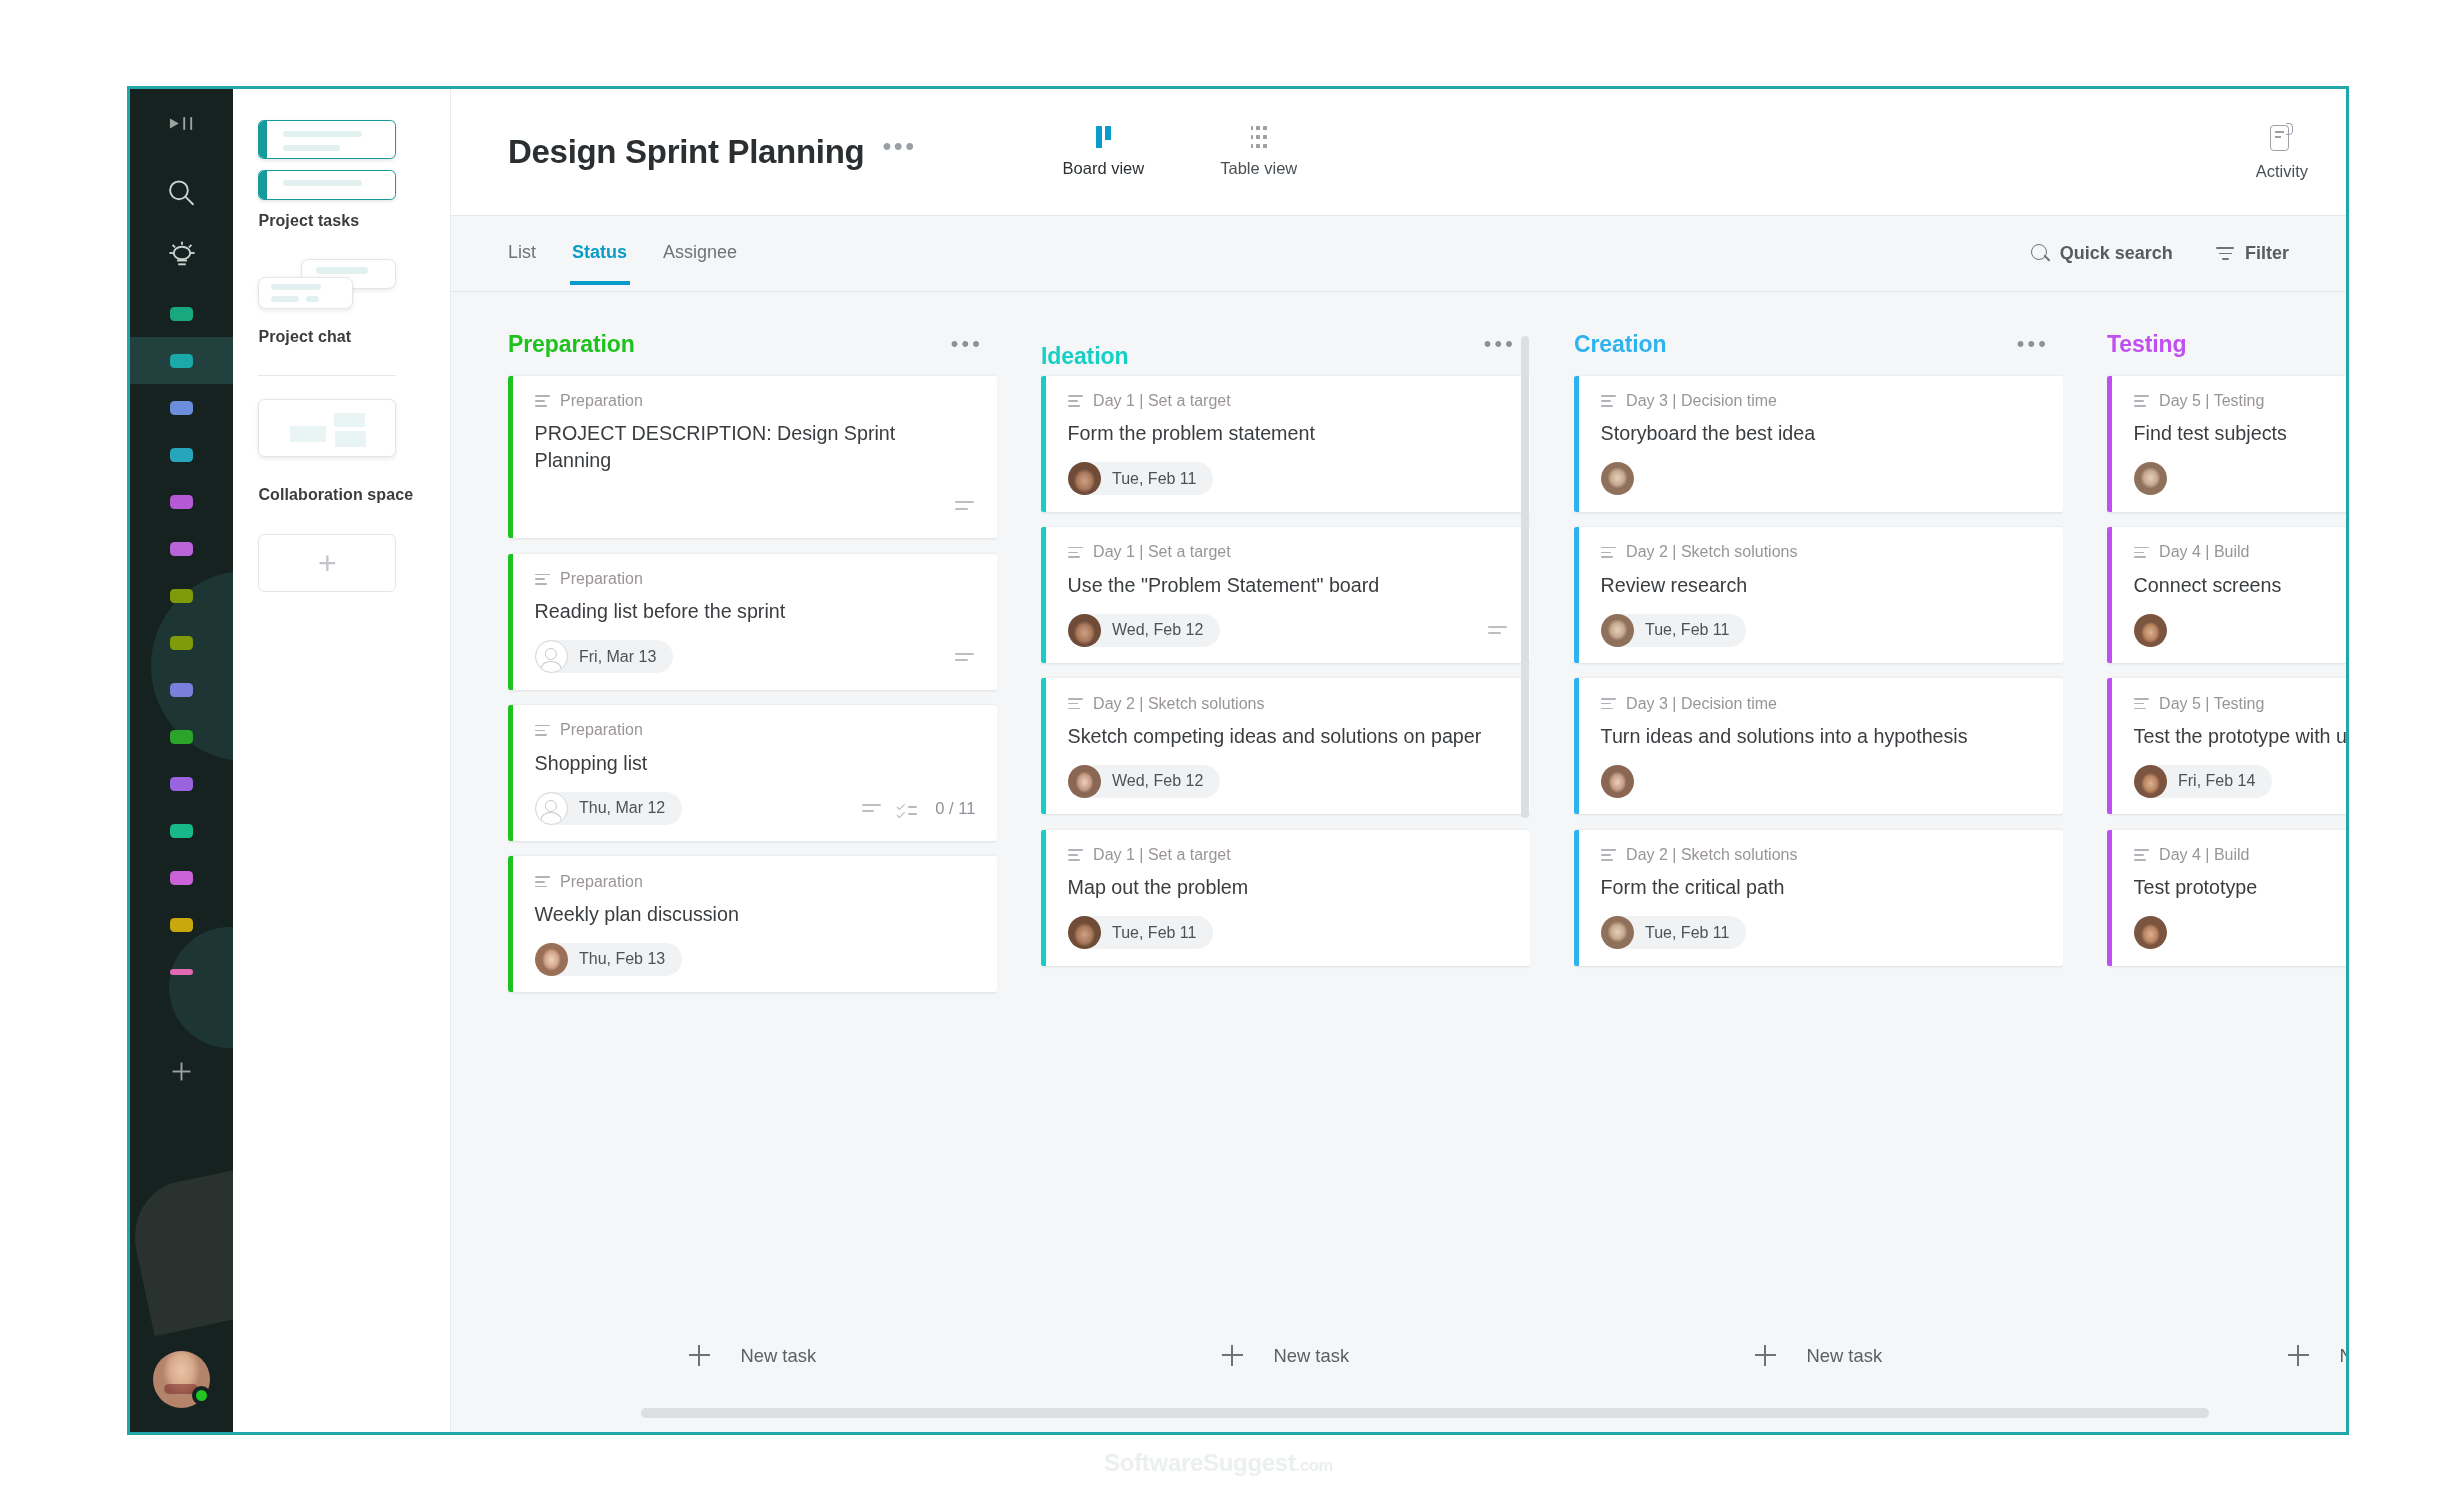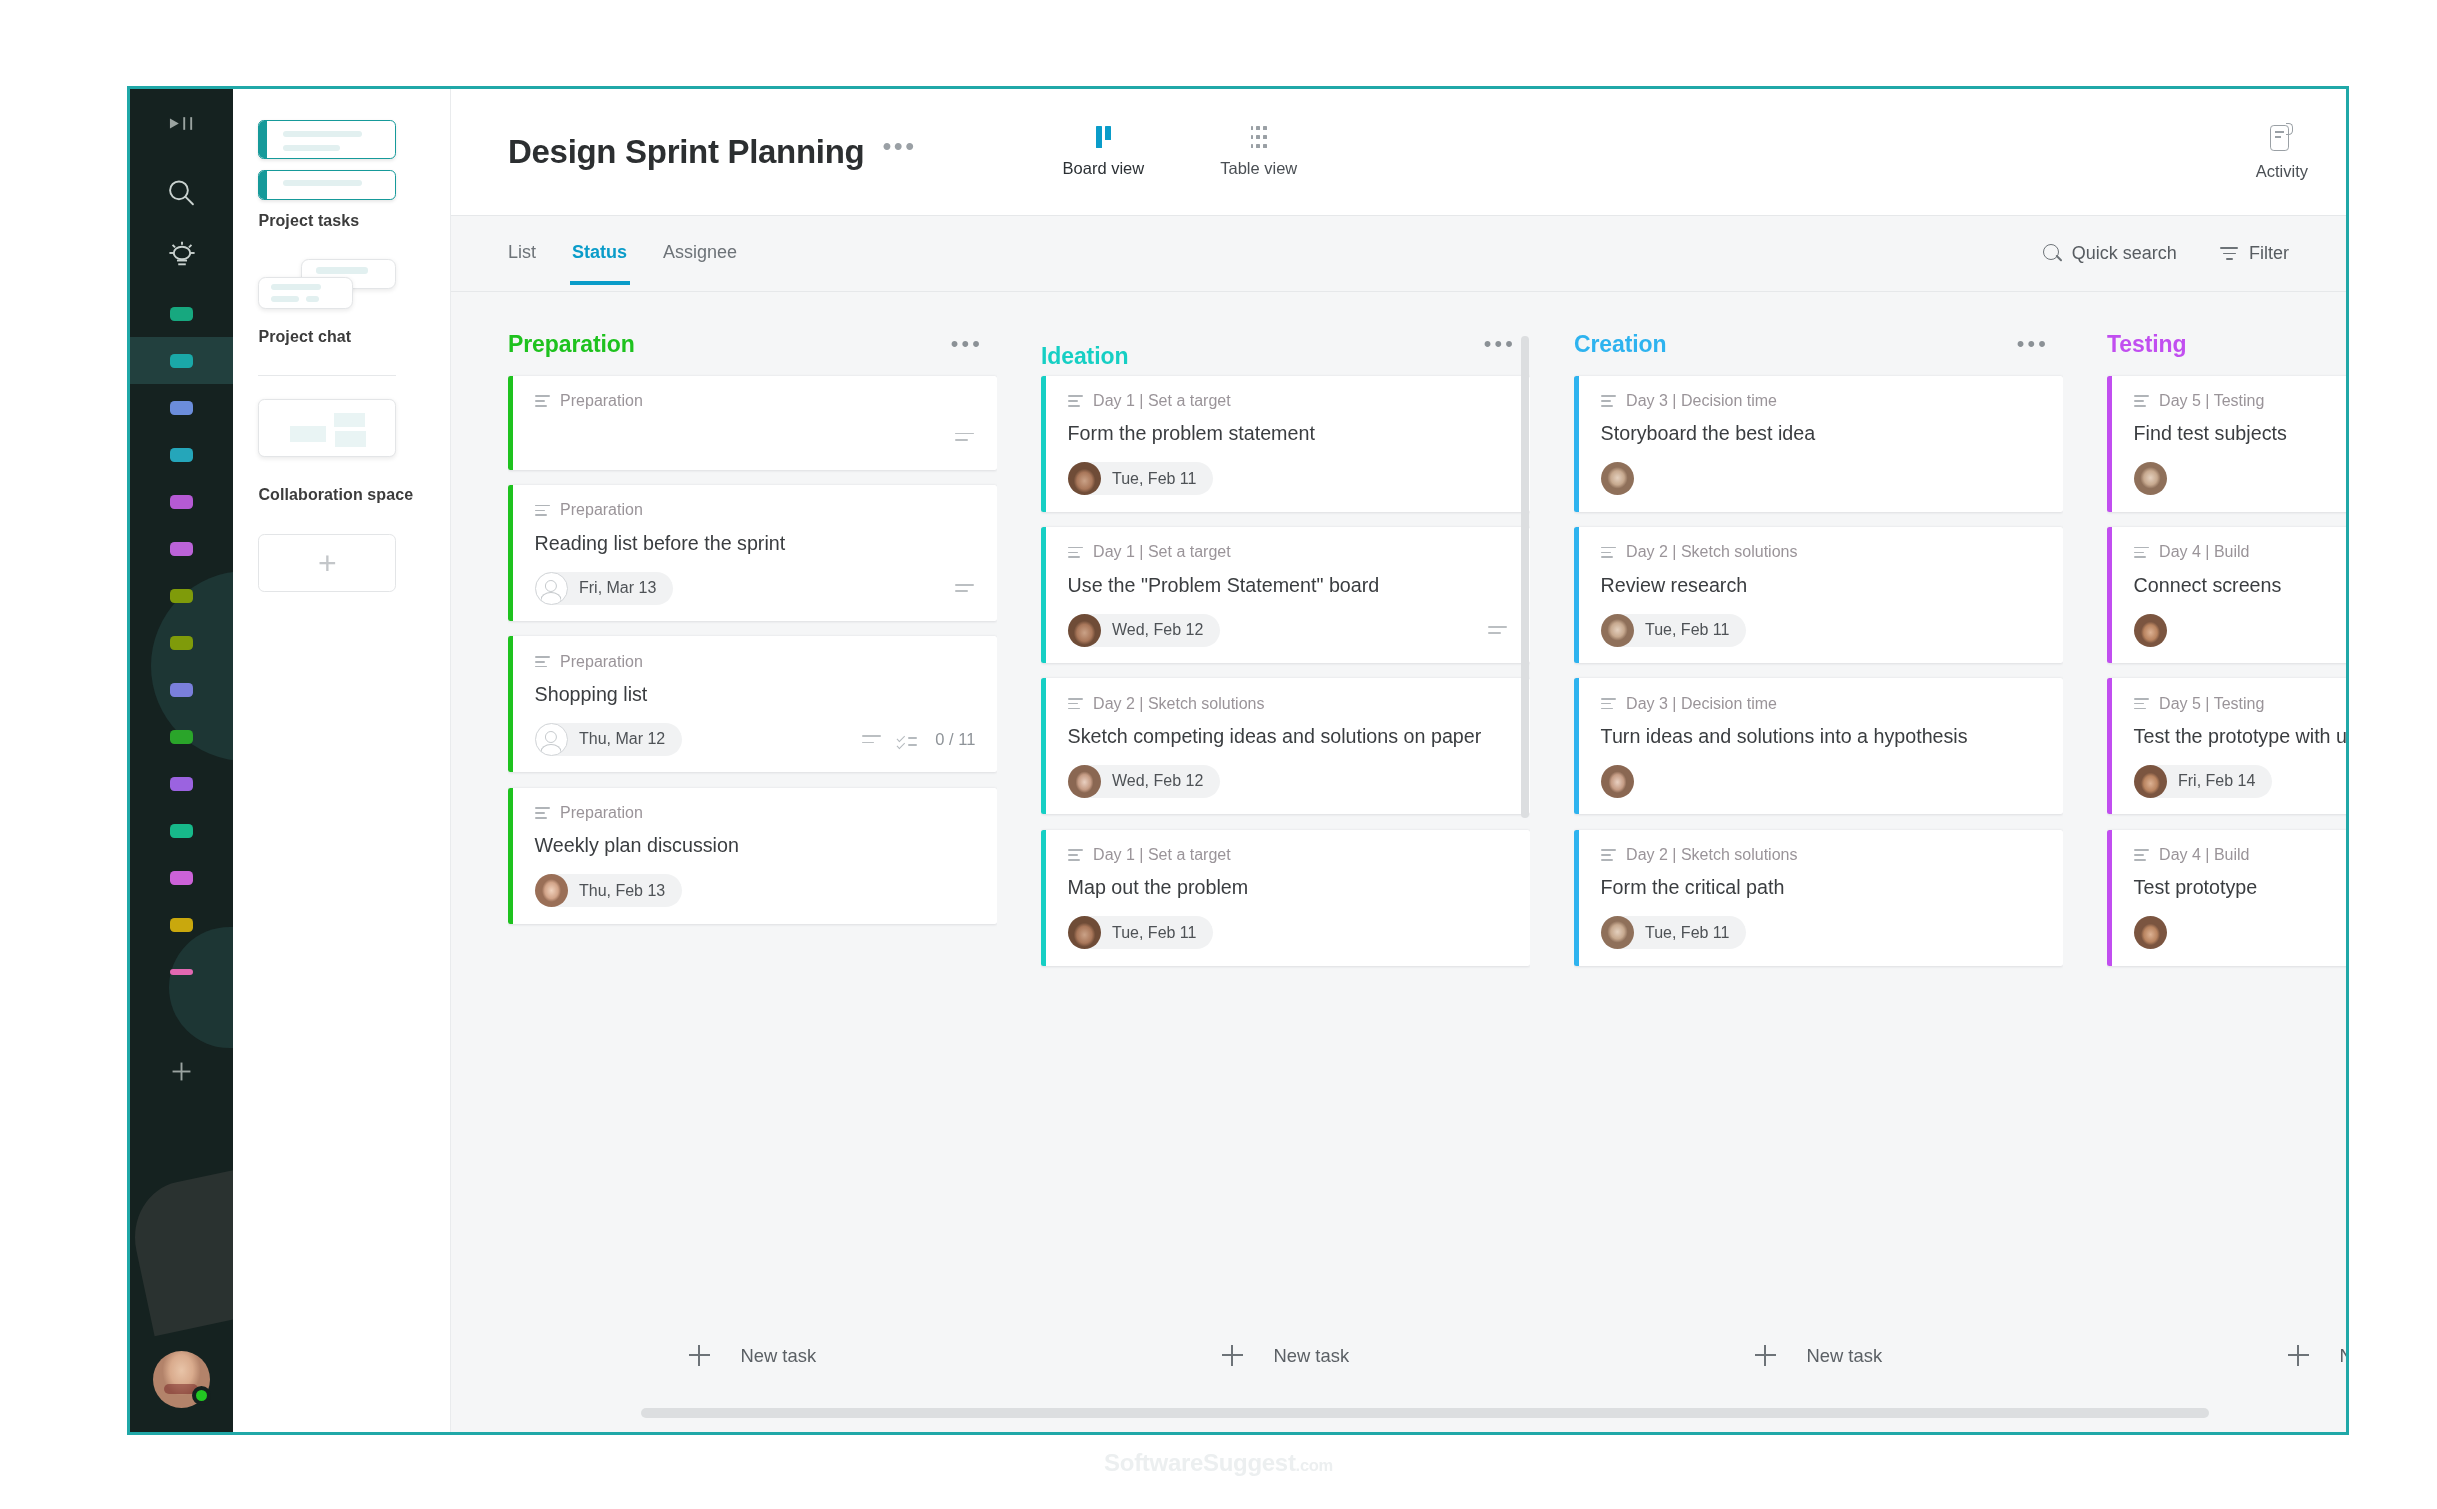--- a/index.html
+++ b/index.html
@@ -183,21 +183,21 @@
   }
   .group-tab {
     font-size: 18px; color: #6d7378; margin-right: 36px;
     padding-bottom: 3.8px; position: relative; cursor: pointer; line-height: 1;
   }
   .group-tab.active { color: #0a9cc9; font-weight: 700; }
   .group-tab.active::after {
     content:''; position:absolute; left:-2.5px; right:-2.5px; bottom: -20.3px;
     height: 3.8px; background: #0a9cc9;
   }
-  #toolbar-right { margin-left:auto; display:flex; align-items:flex-start; gap: 43px; }
+  #toolbar-right { margin-left:auto; display:flex; align-items:flex-start; gap: 43px; font-weight: bold; }
   .tb-action { display:flex; align-items:center; gap: 10.2px; cursor:pointer; }
   .tb-action span { font-size: 18px; color: #575c61; }
   .ic-search { width: 19px; height: 19px; position: relative; }
   .ic-search::before {
     content:''; position:absolute; left:0; top:0; width:14px; height:14px;
     border: 1.9px solid #6d7378; border-radius: 50%;
   }
   .ic-search::after {
     content:''; position:absolute; left:12px; top:12.7px; width:7.6px; height:1.9px;
     background:#6d7378; transform: rotate(45deg); border-radius:1.3px;
@@ -577,20 +577,21 @@
             <div class="column-body">
               <div class="card" style="border-left-color: rgb(30, 194, 30);">
                 <div class="card-meta">
                   <span class="ic-desc">
                     <i></i>
                     <i></i>
                     <i></i>
                   </span>
                   <span class="card-meta-text">Preparation</span>
                 </div>
+                <div class="card-title">PROJECT DESCRIPTION: Design Sprint Planning</div>
                 <div class="card-foot">
                   <div class="card-foot-right">
                     <span class="ic-lines">
                       <i></i>
                       <i></i>
                     </span>
                   </div>
                 </div>
               </div>
               <div class="card" style="border-left-color: rgb(30, 194, 30);">

